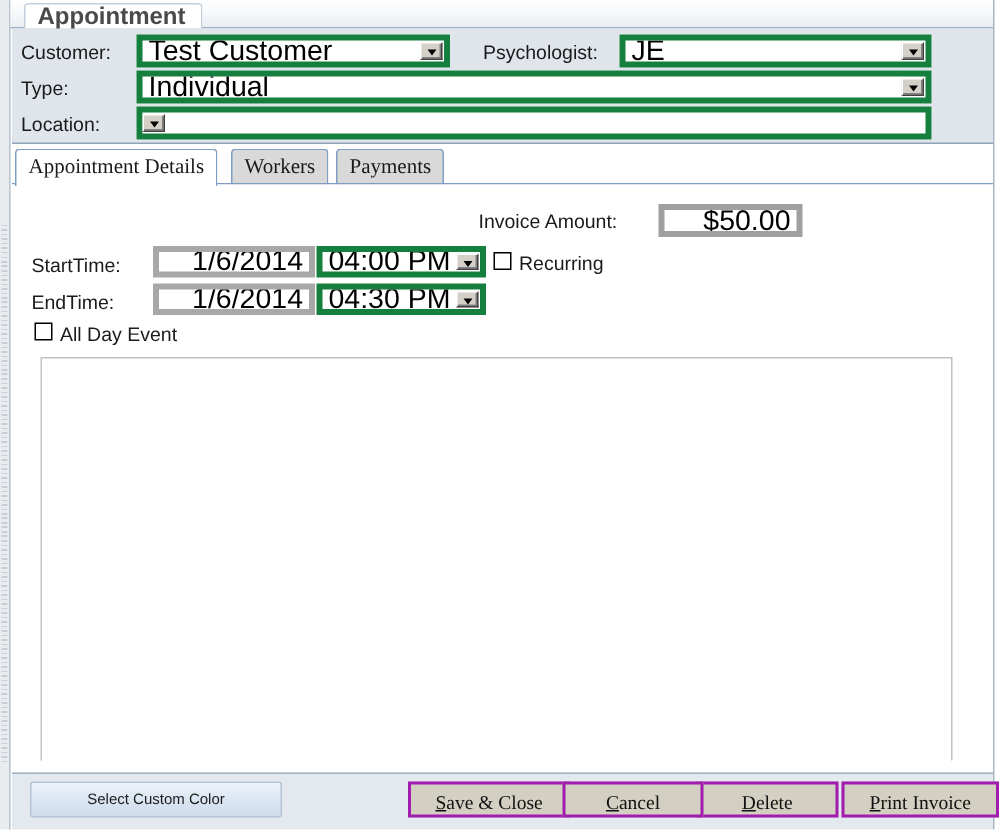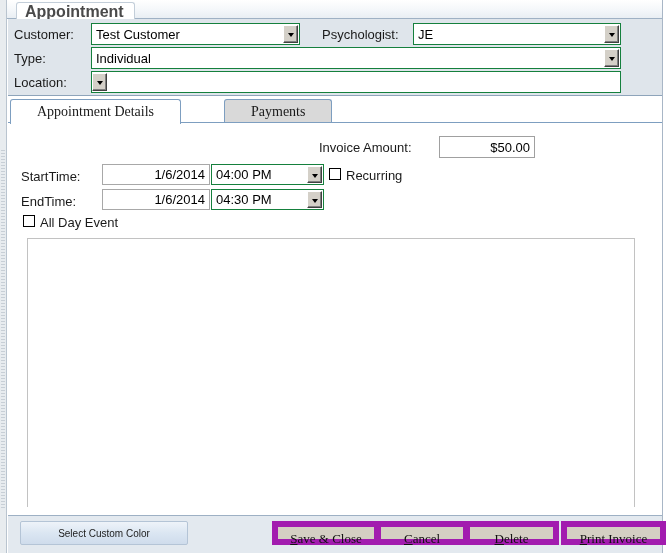--- a/index.html
+++ b/index.html
@@ -95,24 +95,24 @@
     font-size: 13px;
     color: #1a1a1a;
     line-height: 14px;
     white-space: nowrap;
   }
 
   
   .field {
     position: absolute;
     background: #ffffff;
-    border: 1px solid #15803d;
+    border: 4px solid #15803d;
     box-sizing: border-box;
     font-family: "Liberation Sans", sans-serif;
-    font-size: 13px;
+    font-size: 19px;
     color: #000000;
     line-height: 1;
     display: flex;
     align-items: center;
     overflow: hidden;
   }
   .field .val {
     padding-left: 4px;
     white-space: nowrap;
     flex: 1 1 auto;
@@ -164,21 +164,21 @@
     position: absolute;
     left: 0; right: 0; bottom: 0;
     height: 1px;
     background: #7d9ec0;
   }
   .tab {
     position: absolute;
     top: 3px;
     height: 24px;
     line-height: 23px;
-    padding: 0 26px;
+    padding: 0 8px;
     font-size: 14px;
     font-family: "Liberation Serif", serif;
     color: #1a1a1a;
     border: 1px solid #7d9ec0;
     border-bottom: none;
     border-radius: 3px 3px 0 0;
     background: #d9d9d9;
     box-sizing: border-box;
     white-space: nowrap;
     cursor: default;
@@ -235,21 +235,21 @@
   .btn {
     position: absolute;
     top: 5px;
     height: 24px;
     line-height: 23px;
     text-align: center;
     font-size: 13px;
     font-family: "Liberation Serif", serif;
     color: #111111;
     background: #d4cfc3;
-    border: 6px solid #a21caf;
+    border: 2px solid #a21caf;
     box-sizing: border-box;
     white-space: nowrap;
     cursor: default;
     user-select: none;
   }
   .btn.color-btn {
     background: linear-gradient(to bottom, #eef3f9 0%, #dbe6f2 50%, #cfdcec 100%);
     border: 1px solid #b4c4d6;
     border-radius: 2px;
     font-family: "Liberation Sans", sans-serif;
@@ -300,20 +300,21 @@
     </div>
 
     <span class="lbl" style="left:6px; top:57px;">Location:</span>
     <div class="field" style="left:83px; top:52px; width:530px; height:22px;">
       <span class="ddbtn"></span>
     </div>
   </div>
 
   <div class="tabstrip">
     <div class="tab active" style="left:2px;">Appointment Details</div>
+    <div class="tab" style="left:146px;">Workers</div>
     <div class="tab" style="left:216px;">Payments</div>
   </div>
 
   <div class="tabpage">
 
     <span class="lbl" style="left:311px; top:18px;">Invoice Amount:</span>
     <div class="field ralign" style="left:431px; top:13px; width:96px; height:22px; border-color:#a0a0a0;">
       <span class="val">$50.00</span>
     </div>
 

